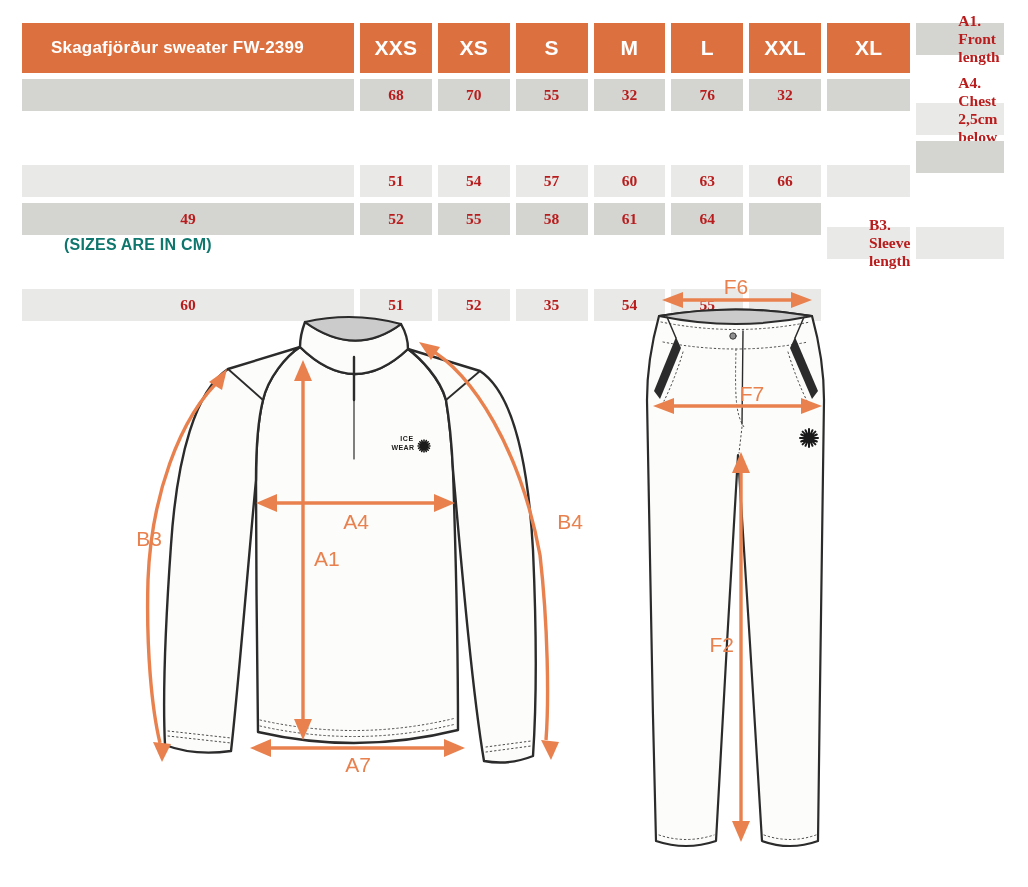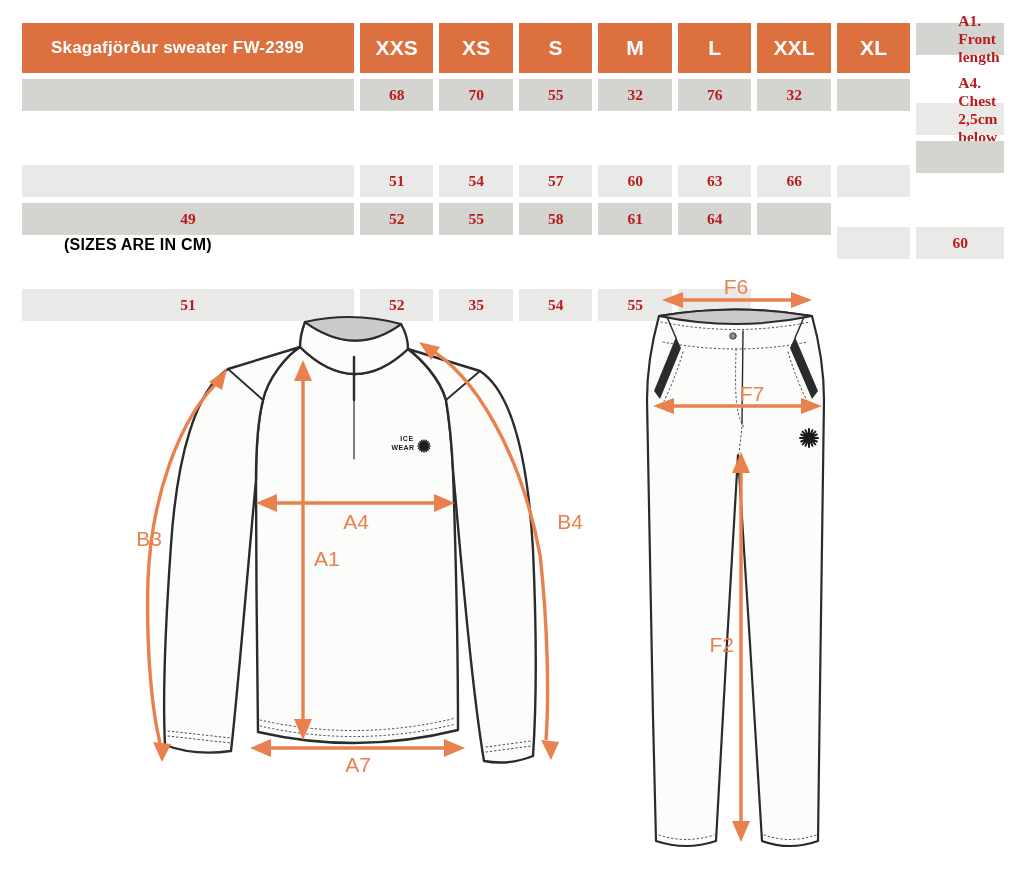--- a/index.html
+++ b/index.html
@@ -12,21 +12,21 @@
   .cell{display:flex;align-items:center;justify-content:center;}
   .cell.h{height:50px;background:#DC713F;color:#ffffff;font-weight:bold;font-size:21px;letter-spacing:.2px;}
   .cell.d{height:32px;font-family:"Liberation Serif",serif;font-size:15.5px;color:#b91c1c;font-weight:bold;}
   .cell.lab{justify-content:flex-start;padding-left:42px;box-sizing:border-box;}
   .cell.title{justify-content:flex-start;padding-left:29px;box-sizing:border-box;font-size:17px;}
   .dark{background:#D4D4D1;}
   .light{background:#E9E9E7;margin-top:24px;}
 
   .caption{
     position:absolute;left:64px;top:236px;
-    color:#000000;font-size:16px;font-weight:bold;letter-spacing:.2px;
+    color:#0f766e;font-size:16px;font-weight:bold;letter-spacing:.2px;
   }
 
   .diagrams{position:absolute;left:0;top:270px;}
   .mlabel{font-family:"Liberation Sans",sans-serif;font-size:21px;fill:#E8814E;}
 </style>
 </head>
 <body>
 
 <div class="size-table">
   <div class="cell h title">Skagafjörður sweater FW-2399</div>
@@ -60,20 +60,21 @@
 
   <div class="cell d dark"></div>
   <div class="cell d dark">49</div>
   <div class="cell d dark">52</div>
   <div class="cell d dark">55</div>
   <div class="cell d dark">58</div>
   <div class="cell d dark">61</div>
   <div class="cell d dark">64</div>
   <div class="cell d dark"></div>
 
+  <div class="cell d light lab">B3. Sleeve length</div>
   <div class="cell d light"></div>
   <div class="cell d light">60</div>
   <div class="cell d light">51</div>
   <div class="cell d light">52</div>
   <div class="cell d light">35</div>
   <div class="cell d light">54</div>
   <div class="cell d light">55</div>
   <div class="cell d light"></div>
 </div>
 

